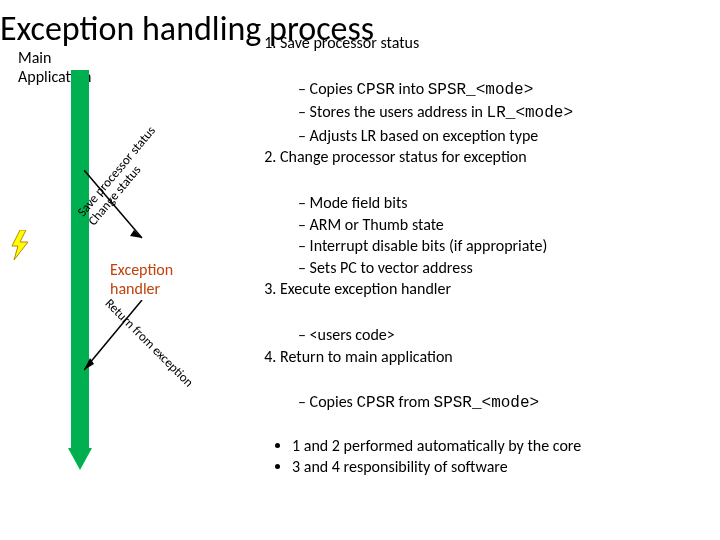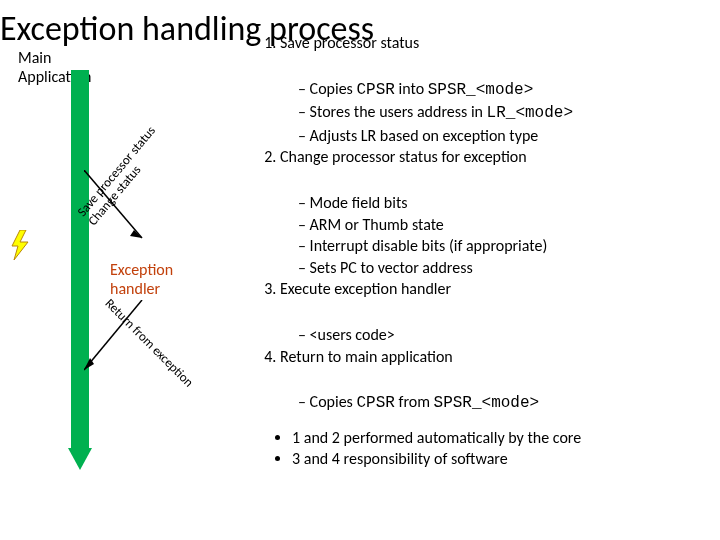--- a/index.html
+++ b/index.html
@@ -9,21 +9,21 @@
   .arrow-down { position: absolute; left: 68px; top: 70px; }
   .exc-handler-label { position: absolute; top: 260px; left: 110px; font-size: 16px; color: #c2410c; line-height: 1.2; }
   .rot-label { position: absolute; font-size: 13px; color: #000; line-height: 1.05; }
   .rot1 { top: 162px; left: 65px; transform: rotate(-50deg); display: flex; flex-direction: column; }
   .rot2 { top: 336px; left: 90px; transform: rotate(45deg); }
   .bolt { position: absolute; top: 230px; left: 6px; width: 30px; height: 30px; }
   .steps { position: absolute; top: 32px; left: 260px; right: 12px; font-size: 16px; color: #000; line-height: 1.35; }
   .steps ol { list-style: decimal; padding-left: 20px; }
   .sub { list-style: none; padding-left: 18px; margin-top: 24px; }
   .sub li::before { content: "– "; }
-  .steps ul.bul { list-style: disc; padding-left: 32px; margin-top: 12px; }
+  .steps ul.bul { list-style: disc; padding-left: 32px; margin-top: 20px; }
   .mono { font-family: "Courier New", monospace; }
 </style>
 </head>
 <body>
 
 <div class="title">Exception handling process</div>
 
 <div class="main-app-label">
   <div>Main</div>
   <div>Application</div>

